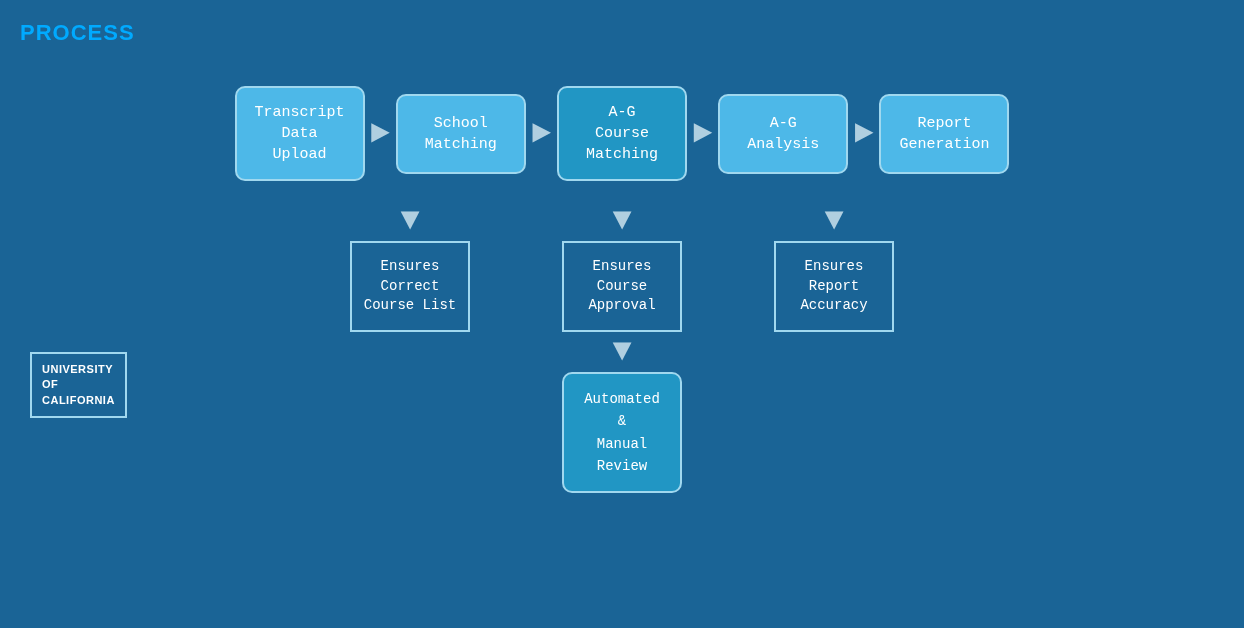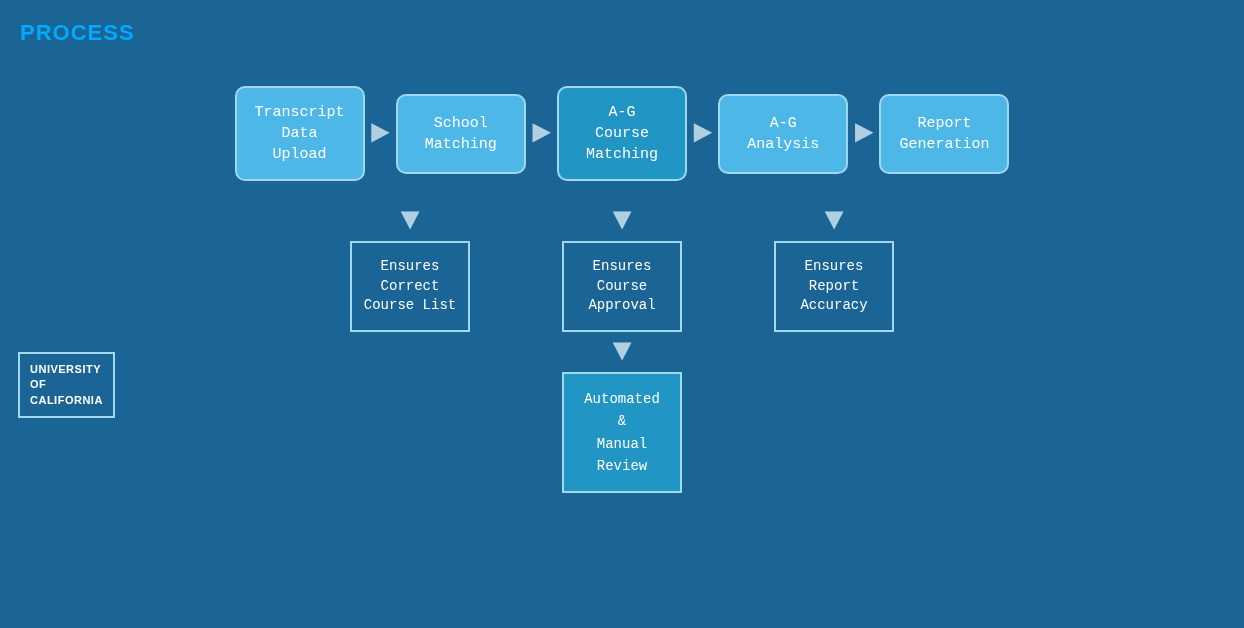--- a/index.html
+++ b/index.html
@@ -87,38 +87,38 @@
       min-height: 80px;
       display: flex;
       align-items: center;
       justify-content: center;
       line-height: 1.4;
     }
 
     .auto-box {
       background: #2196c4;
       border: 2px solid #a0d8ef;
-      border-radius: 0;
+      border-radius: 10px;
       color: white;
       font-size: 14px;
       text-align: center;
       padding: 14px 12px;
       min-width: 120px;
       min-height: 90px;
       display: flex;
       align-items: center;
       justify-content: center;
       line-height: 1.6;
     }
 
     
     .uc-logo {
       position: absolute;
       bottom: 30px;
-      left: 18px;
+      left: 30px;
       border: 2px solid #a0d8ef;
       padding: 8px 10px;
       color: white;
       font-size: 11px;
       font-weight: bold;
       line-height: 1.4;
       letter-spacing: 0.5px;
     }
 
     .all-rows {

